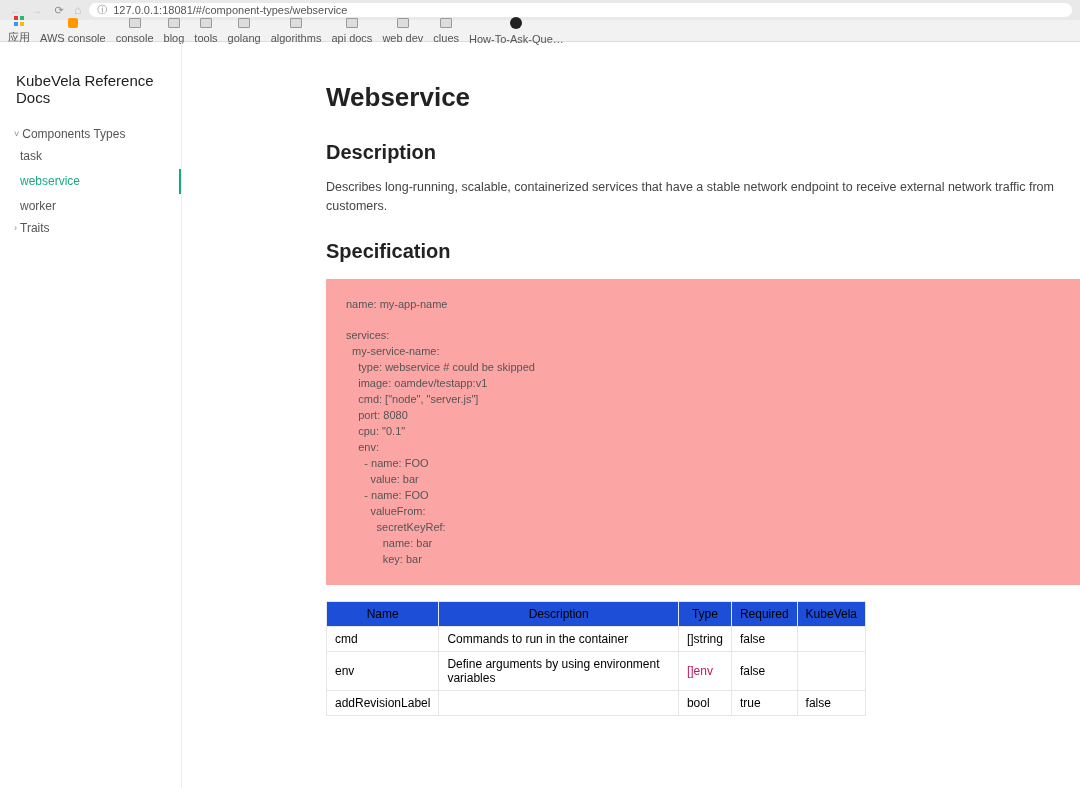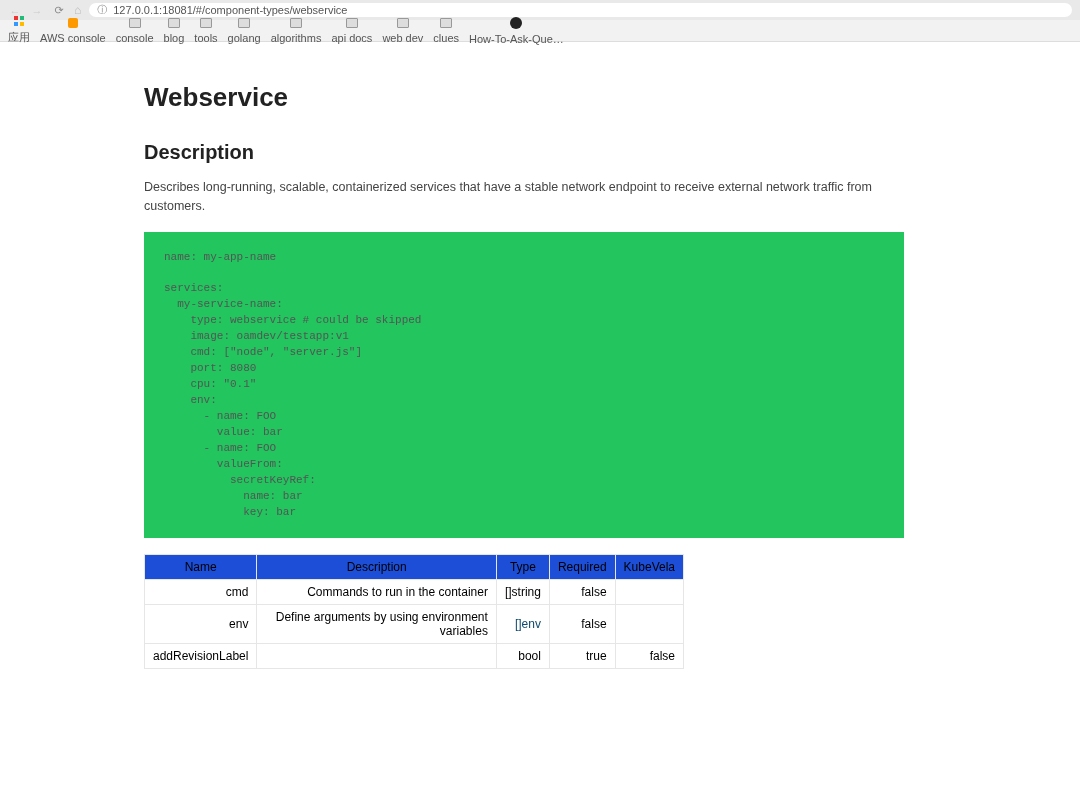--- a/index.html
+++ b/index.html
@@ -25,25 +25,25 @@
   .nav-group .caret { font-size: 9px; color: #888; }
   .nav-item { padding: 4px 8px 4px 20px; cursor: pointer; line-height: 1.4; }
   .nav-item.active { color: #1ba784; border-right: 2px solid #1ba784; }
   .content { flex: 1; overflow-y: auto; padding: 40px 0 20px 0; }
   .inner { max-width: 760px; margin-left: 144px; }
   h1 { font-size: 26px; font-weight: 600; color: #222; margin-bottom: 28px; }
   h2 { font-size: 20px; font-weight: 600; color: #222; margin-top: 24px; margin-bottom: 14px; }
   p { font-size: 12.5px; color: #444; line-height: 1.5; margin-bottom: 8px; }
   code.inline { font-family: "SFMono-Regular", Consolas, monospace; background: #f5f5f5; padding: 1px 4px; border-radius: 3px; font-size: 11px; }
   code.inline.red { color: #d56157; }
-  pre.code { background: #22c55e; padding: 18px 20px; font-family: Liberation Mono, monospace; font-size: 11px; line-height: 1.45; color: #555; white-space: pre; overflow-x: auto; margin-top: 16px; margin-bottom: 16px; }
+  pre.code { background: #fca5a5; padding: 18px 20px; font-family: Liberation Sans, sans-serif; font-size: 11px; line-height: 1.45; color: #555; white-space: pre; overflow-x: auto; margin-top: 16px; margin-bottom: 16px; }
   table { border-collapse: collapse; width: 540px; font-size: 12px; margin-top: 8px; }
-  th, td { border: 1px solid #e6e6e6; padding: 5px 8px; text-align: right; vertical-align: middle; }
+  th, td { border: 1px solid #e6e6e6; padding: 5px 8px; text-align: left; vertical-align: middle; }
   th { background: #1d4ed8; font-weight: 500; text-align: center; }
-  a.typelink { color: #0c4a6e; text-decoration: none; }
+  a.typelink { color: #be185d; text-decoration: none; }
 </style>
 </head>
 <body>
 
 <div class="chrome-bar">
   <span class="nav-arrow dis">←</span>
   <span class="nav-arrow dis">→</span>
   <span class="nav-arrow">⟳</span>
   <span class="star">⌂</span>
   <div class="url-bar">
@@ -92,28 +92,45 @@
       <span class="folder"></span>
       <span>clues</span>
     </div>
     <div class="bm">
       <span class="gh"></span>
       <span>How-To-Ask-Que…</span>
     </div>
   </div>
 
 <div class="page">
+  <aside class="sidebar">
+    <div class="brand">KubeVela Reference Docs</div>
+    <div class="nav-group">
+      <span class="caret">˅</span>
+      <span>Components Types</span>
+    </div>
+    <div id="nav-items">
+        <div class="nav-item">task</div>
+        <div class="nav-item active">webservice</div>
+        <div class="nav-item">worker</div>
+      </div>
+    <div class="nav-group">
+      <span class="caret">›</span>
+      <span>Traits</span>
+    </div>
+  </aside>
 
   <main class="content">
     <div class="inner">
       <h1>Webservice</h1>
 
       <h2>Description</h2>
       <p>Describes long-running, scalable, containerized services that have a stable network endpoint to receive external network traffic from customers.</p>
 
+      <h2>Specification</h2>
 
       <pre class="code">name: my-app-name
 
 services:
   my-service-name:
     type: webservice # could be skipped
     image: oamdev/testapp:v1
     cmd: ["node", "server.js"]
     port: 8080
     cpu: "0.1"

